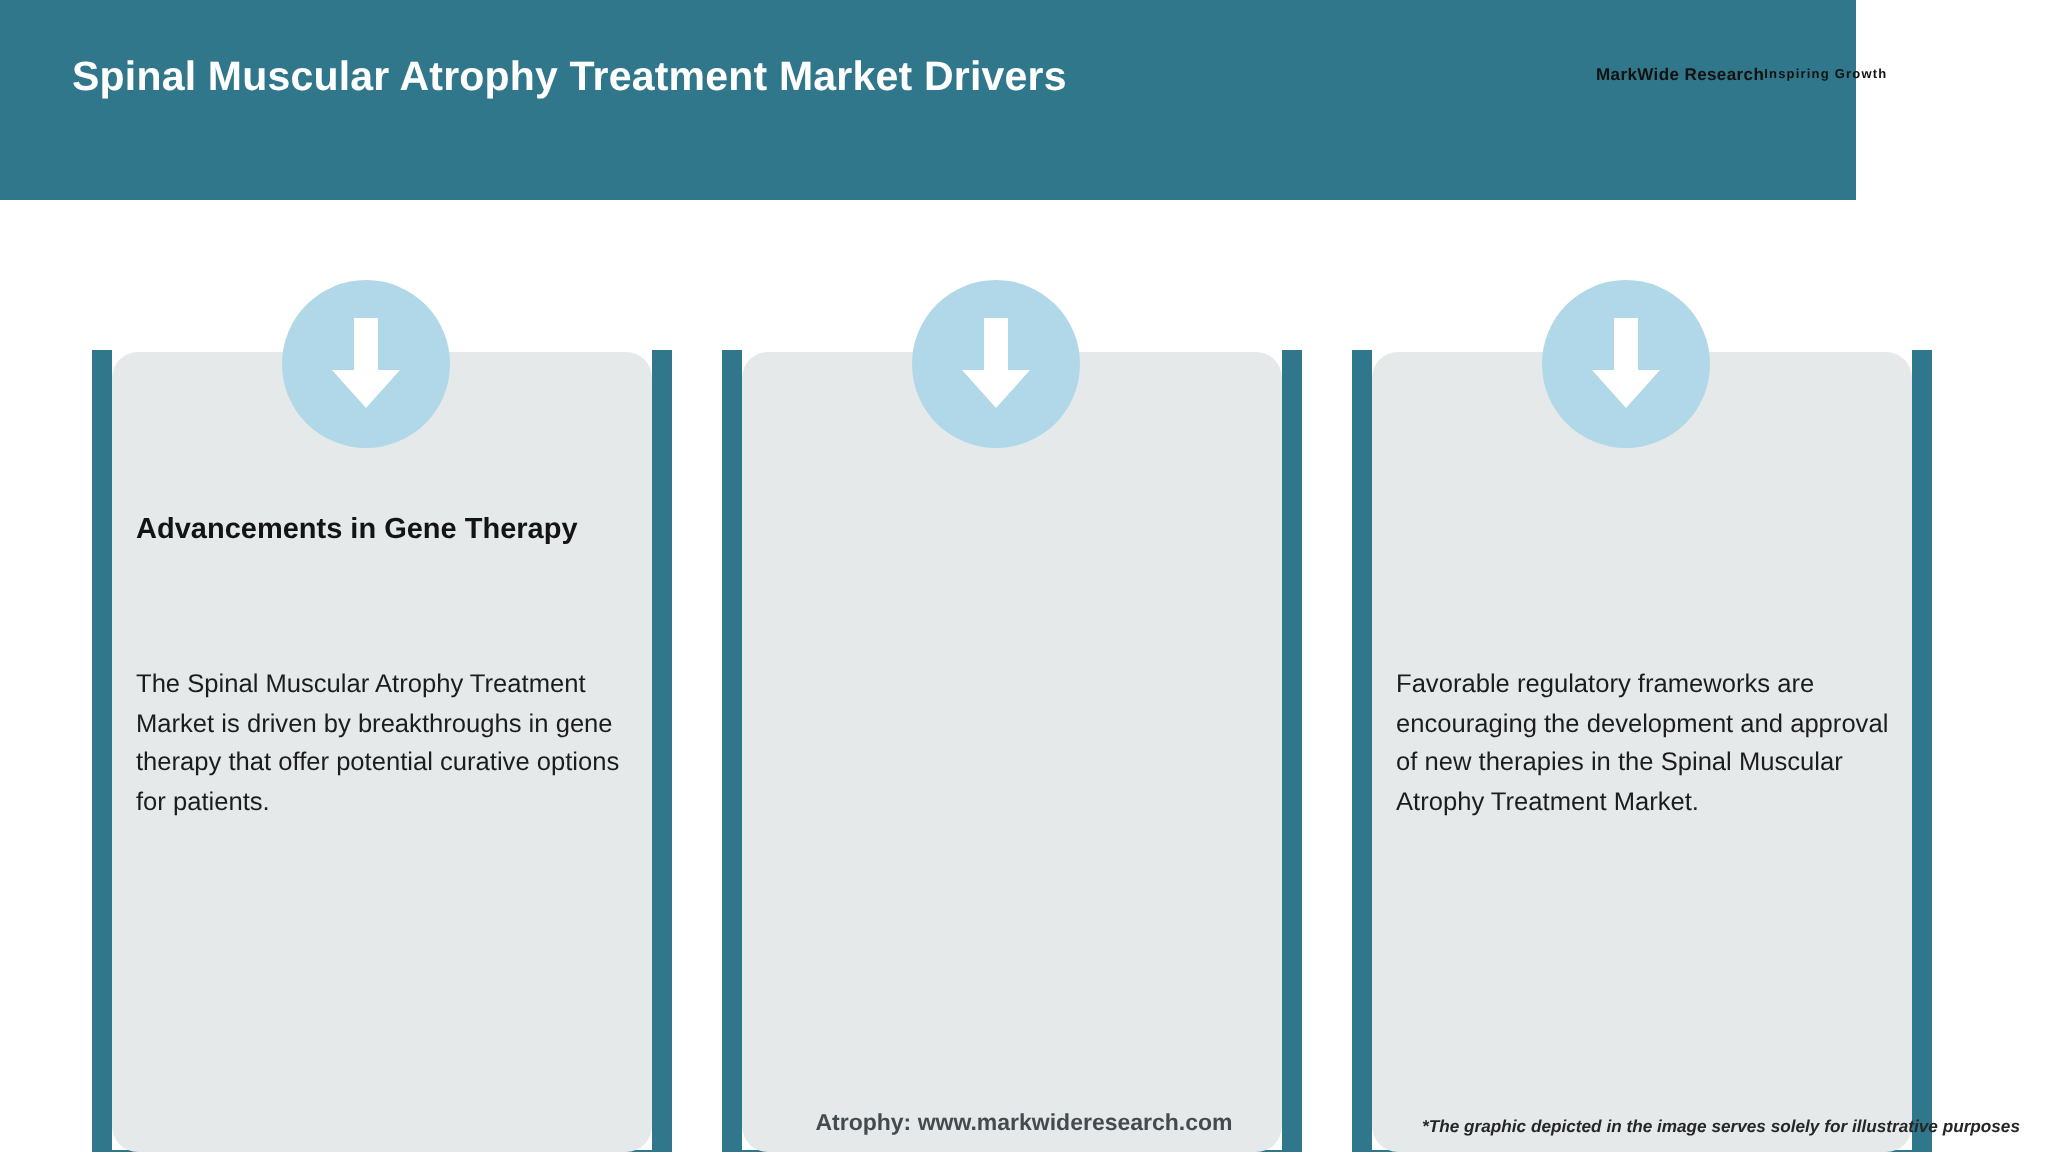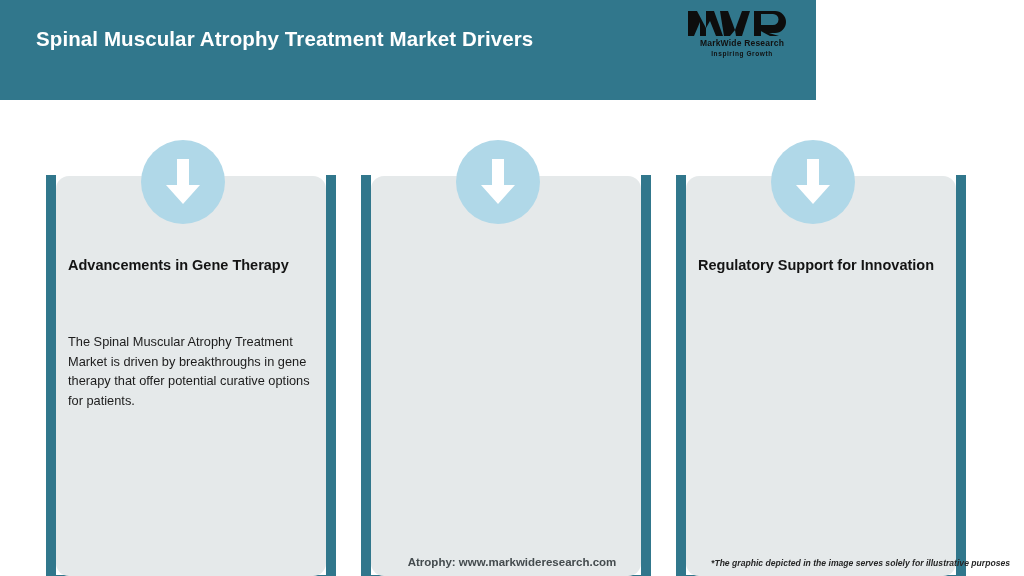--- a/index.html
+++ b/index.html
@@ -11,21 +11,21 @@
     font-family: "Liberation Sans", sans-serif;
     overflow: hidden;
     position: relative;
   }
 
   
   .header {
     position: absolute;
     left: 0;
     top: 0;
-    width: 816px;
+    width: 928px;
     height: 100px;
     background: #31778C;
   }
   .header-title {
     position: absolute;
     left: 36px;
     top: 27px;
     font-size: 20.5px;
     font-weight: bold;
     color: #ffffff;
@@ -34,21 +34,21 @@
   }
 
   
   .logo {
     position: absolute;
     right: 18px;
     top: 8px;
     width: 112px;
     height: 58px;
     display: flex;
-    flex-direction: column;
+    flex-direction: row;
     align-items: center;
     justify-content: flex-start;
   }
   .logo-mark {
     height: 30px;
     width: 100%;
     display: block;
   }
   .logo-name {
     font-size: 8.5px;
@@ -219,20 +219,20 @@
   </div>
 
   <div class="card-group g2">
     <div class="frame"></div>
     <div class="panel"></div>
     <div class="circle-icon">
       <svg width="36" height="46" viewBox="0 0 36 46">
         <polygon fill="#ffffff" points="12,0 24,0 24,26 35,26 18,45 1,26 12,26"></polygon>
       </svg>
     </div>
-    <div class="card-heading">Regulatory Support for Innovation</div>
+    <div class="card-body">Favorable regulatory frameworks are encouraging the development and approval of new therapies in the Spinal Muscular Atrophy Treatment Market.</div>
   </div>
 
 </div>
 
 <div class="source">Atrophy: www.markwideresearch.com</div>
 
 <div class="disclaimer">*The graphic depicted in the image serves solely for illustrative purposes</div>
 
 </body></html>

